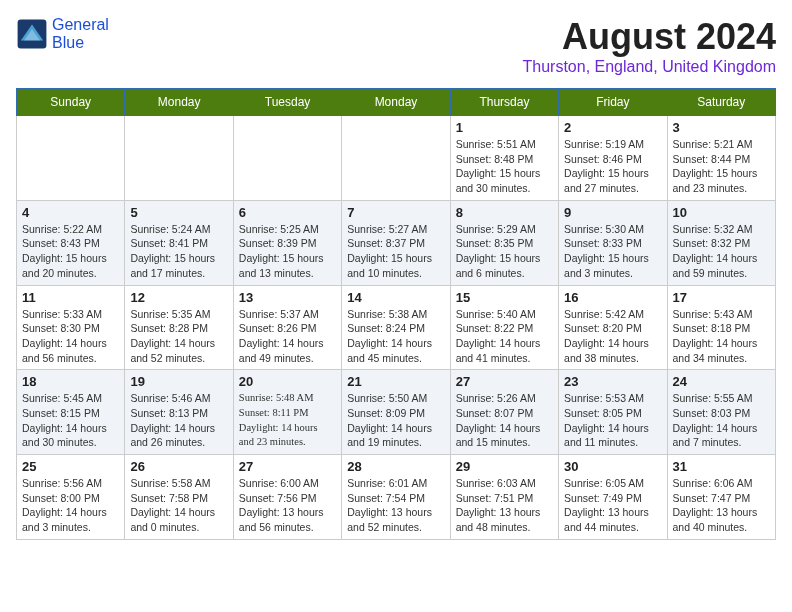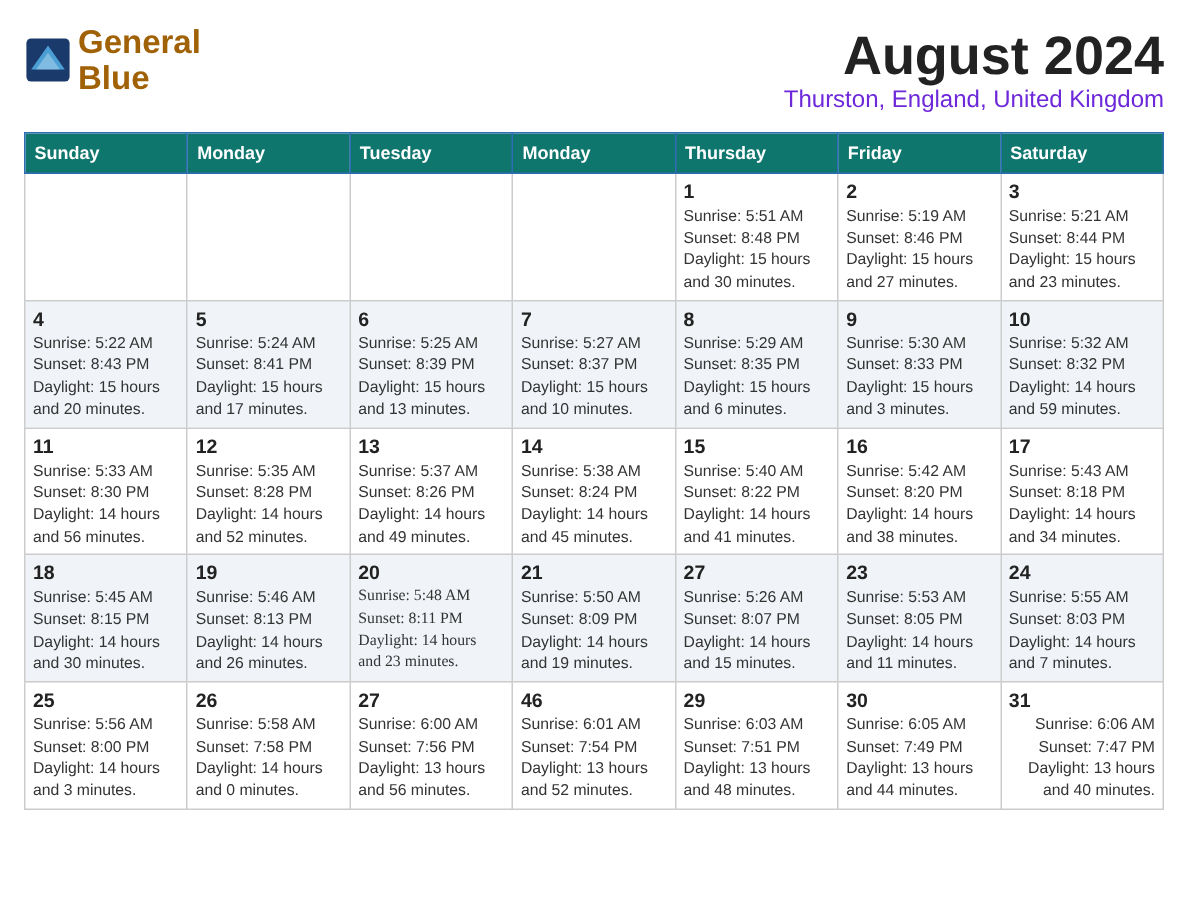--- a/index.html
+++ b/index.html
@@ -15,23 +15,23 @@
       justify-content: space-between;
       align-items: flex-start;
       margin-bottom: 12px;
     }
     .logo {
       display: flex;
       align-items: center;
       gap: 4px;
     }
     .logo-text {
-      font-size: 22px;
-      font-weight: bold;
-      color: #a16207;
+      font-size: 16px;
+      font-weight: normal;
+      color: #1d4ed8;
       line-height: 1.1;
     }
     .logo-text span { display: block; }
     .logo-icon {
       width: 32px;
       height: 32px;
     }
     .title-block {
       text-align: right;
     }
@@ -43,26 +43,26 @@
     .location {
       font-size: 16px;
       color: #6d28d9;
     }
     .calendar {
       width: 100%;
       border-collapse: collapse;
       font-size: 11px;
     }
     .calendar th {
-      background: #0f766e;
+      background: #4d7c0f;
       color: #fff;
-      text-align: left;
+      text-align: center;
       padding: 6px 6px;
       font-size: 12px;
-      font-weight: bold;
+      font-weight: normal;
       border: 1px solid #2e6db4;
     }
     .calendar td {
       border: 1px solid #ccc;
       vertical-align: top;
       padding: 4px 5px;
       width: 107px;
       min-height: 80px;
       background: #fff;
     }
@@ -317,21 +317,21 @@
 and 0 minutes.</div>
         </td>
         <td>
           <div class="day-num">27</div>
           <div class="day-info" style="white-space: pre-line;">Sunrise: 6:00 AM
 Sunset: 7:56 PM
 Daylight: 13 hours
 and 56 minutes.</div>
         </td>
         <td>
-          <div class="day-num">46</div>
+          <div class="day-num">28</div>
           <div class="day-info" style="white-space: pre-line;">Sunrise: 6:01 AM
 Sunset: 7:54 PM
 Daylight: 13 hours
 and 52 minutes.</div>
         </td>
         <td>
           <div class="day-num">29</div>
           <div class="day-info" style="white-space: pre-line;">Sunrise: 6:03 AM
 Sunset: 7:51 PM
 Daylight: 13 hours
@@ -339,20 +339,20 @@
         </td>
         <td>
           <div class="day-num">30</div>
           <div class="day-info" style="white-space: pre-line;">Sunrise: 6:05 AM
 Sunset: 7:49 PM
 Daylight: 13 hours
 and 44 minutes.</div>
         </td>
         <td>
           <div class="day-num">31</div>
-          <div class="day-info" style="white-space: pre-line; text-align: right;">Sunrise: 6:06 AM
+          <div class="day-info" style="white-space: pre-line;">Sunrise: 6:06 AM
 Sunset: 7:47 PM
 Daylight: 13 hours
 and 40 minutes.</div>
         </td>
       </tr>
     </tbody>
 </table>
 
 </body></html>

